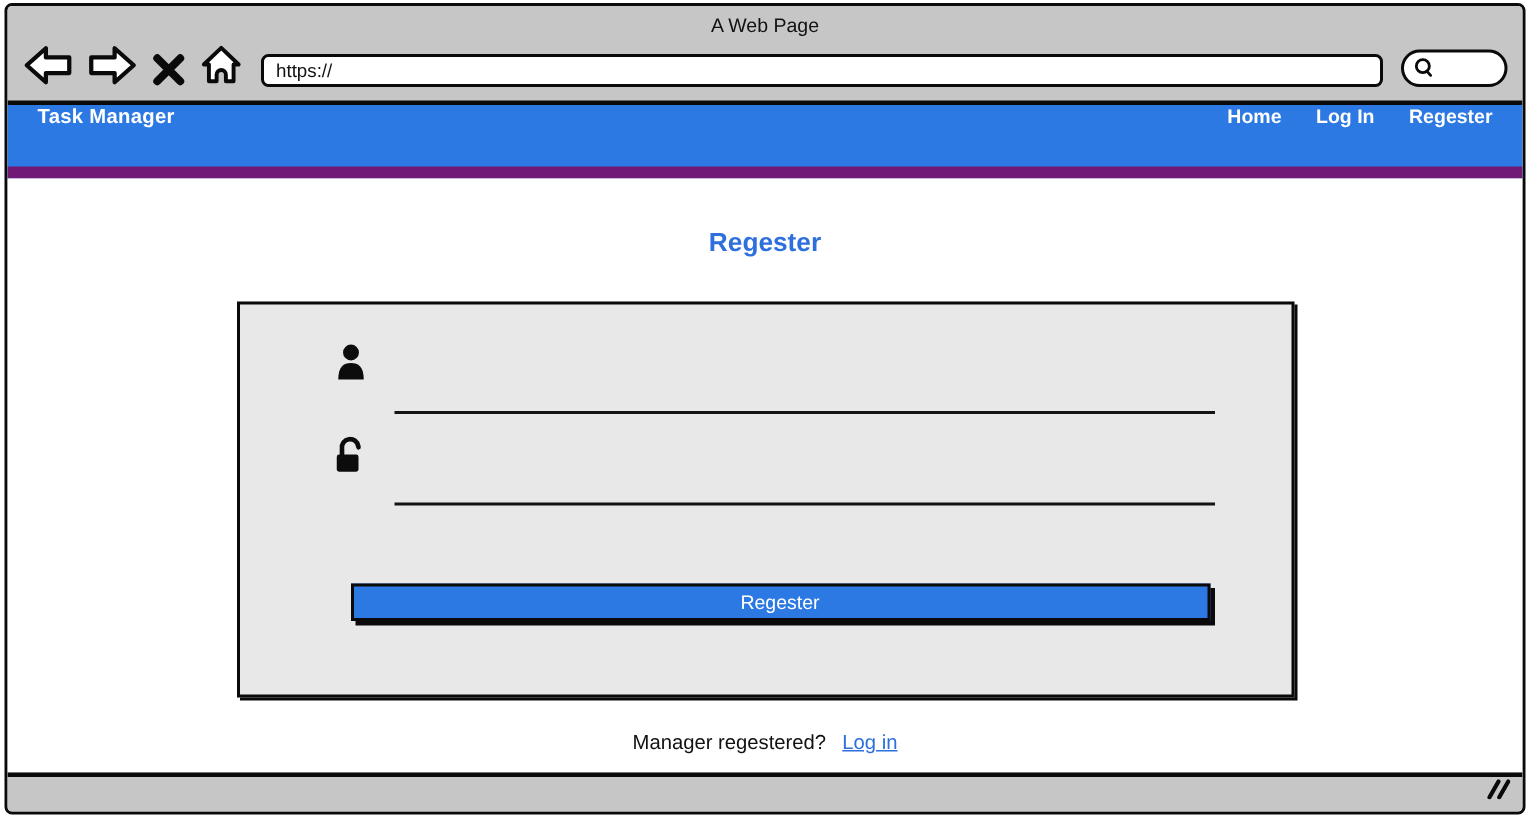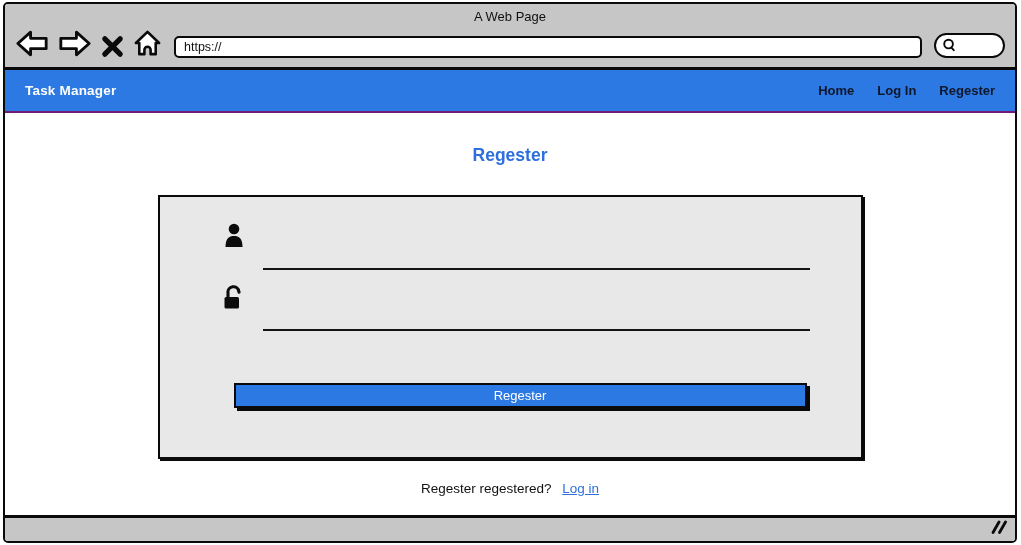--- a/index.html
+++ b/index.html
@@ -22,26 +22,26 @@
     flex:1; height:18px; border:2px solid #0a0a0a; border-radius:5px; background:#fff;
     font-family:"Liberation Sans", sans-serif; font-size:12.5px; color:#111;
     padding:0 8px; margin:0 12px 0 3px; outline:none;
   }
   .search-pill {
     flex:0 0 auto; width:62px; height:21px; border:2px solid #0a0a0a; border-radius:13px;
     background:#fff; display:flex; align-items:center; padding-left:5px; cursor:pointer;
   }
   
   .navbar {
-    background:#2d79e3; border-bottom:2px solid #701a75; height:41px;
-    display:flex; align-items:center; padding:0 20px; color:#fff; flex:0 0 auto;
+    background:#2d79e3; border-bottom:8px solid #701a75; height:41px;
+    display:flex; align-items:flex-start; padding:0 20px; color:#fff; flex:0 0 auto;
   }
   .brand { font-weight:bold; font-size:13.5px; letter-spacing:.2px; cursor:default; }
   .nav-links { margin-left:auto; display:flex; gap:23px; }
-  .nav-link { font-weight:bold; font-size:13px; color:#0f172a; text-decoration:none; cursor:pointer; }
+  .nav-link { font-weight:bold; font-size:13px; color:#ffffff; text-decoration:none; cursor:pointer; }
   
   .content { flex:1; background:#fff; overflow:hidden; }
   .page-heading { text-align:center; color:#2d6fdd; font-weight:bold; font-size:17.5px; margin-top:32px; }
   .card {
     width:701px; height:260px; margin:29px auto 0 auto; background:#e8e8e8;
     border:2px solid #0a0a0a; box-shadow:2px 2px 0 #0a0a0a; position:relative;
   }
   .icon-user { position:absolute; left:64px; top:26px; }
   .icon-lock { position:absolute; left:62px; top:88px; }
   .line-input {
@@ -130,21 +130,21 @@
           <path d="M6 12 L6 8 A5.4 5.4 0 0 1 16.8 6.4 L17 7.2" fill="none" stroke="#0c0c0c" stroke-width="3.1" stroke-linecap="round"></path>
           <rect x="2.5" y="12" width="14.5" height="11.5" rx="1.6" fill="#0c0c0c"></rect>
         </svg>
       </span>
       <input class="line-input input-password" type="password" value="" style="">
 
       <button class="submit-btn">Regester</button>
     </div>
 
     <div class="card-footer">
-      <span>Regester regestered?</span>
+      <span>Manager regestered?</span>
       <a class="login-link">Log in</a>
     </div>
   </div>
 
   <div class="statusbar">
     <span class="resize-handle">
       <svg width="18" height="14" viewBox="0 0 18 14">
         <path d="M4 12.5 L10 2" stroke="#0a0a0a" stroke-width="2.8" stroke-linecap="round"></path>
         <path d="M10.5 12.5 L16.5 2" stroke="#0a0a0a" stroke-width="2.8" stroke-linecap="round"></path>
       </svg>

